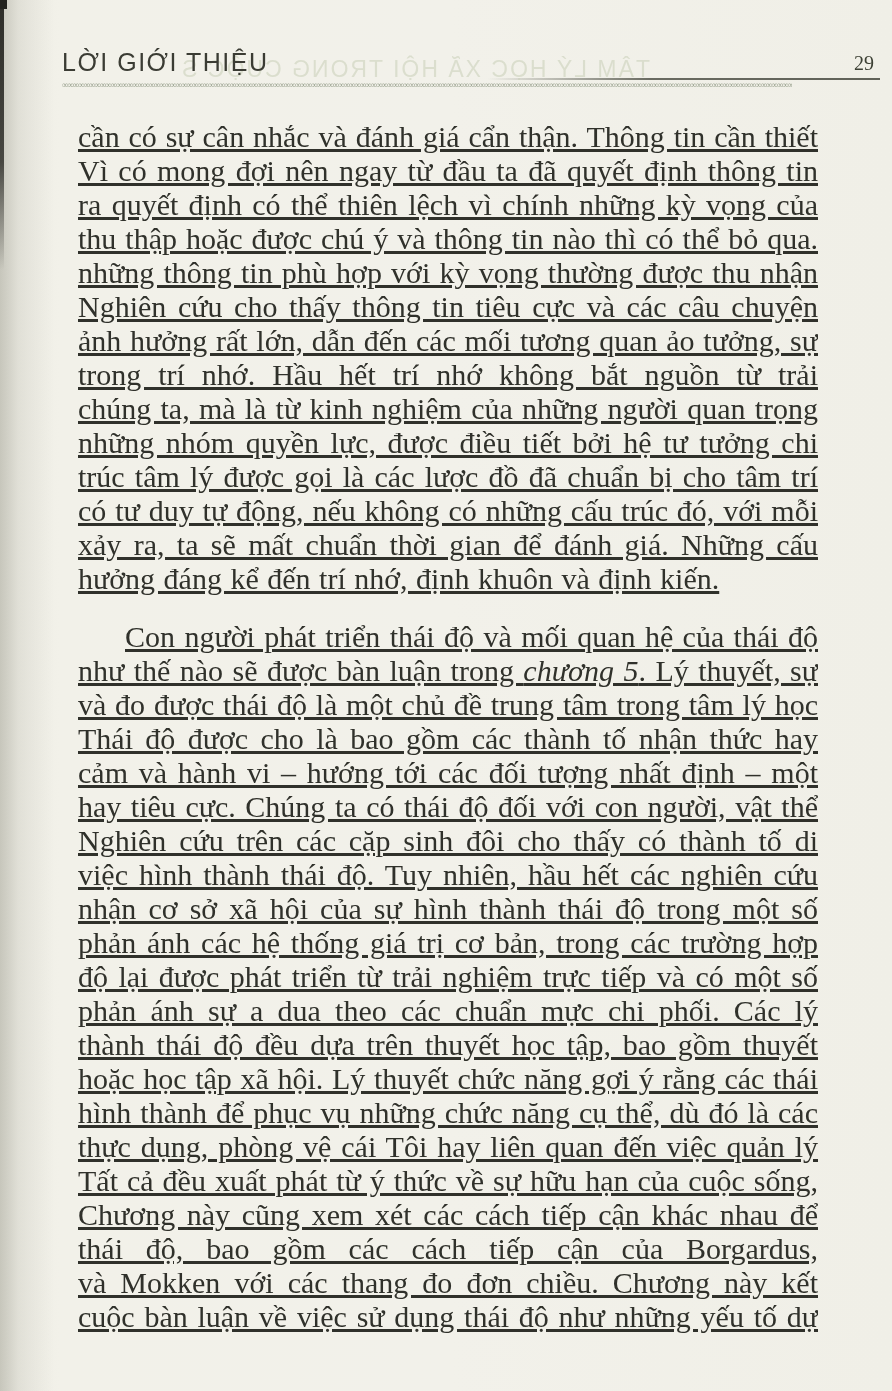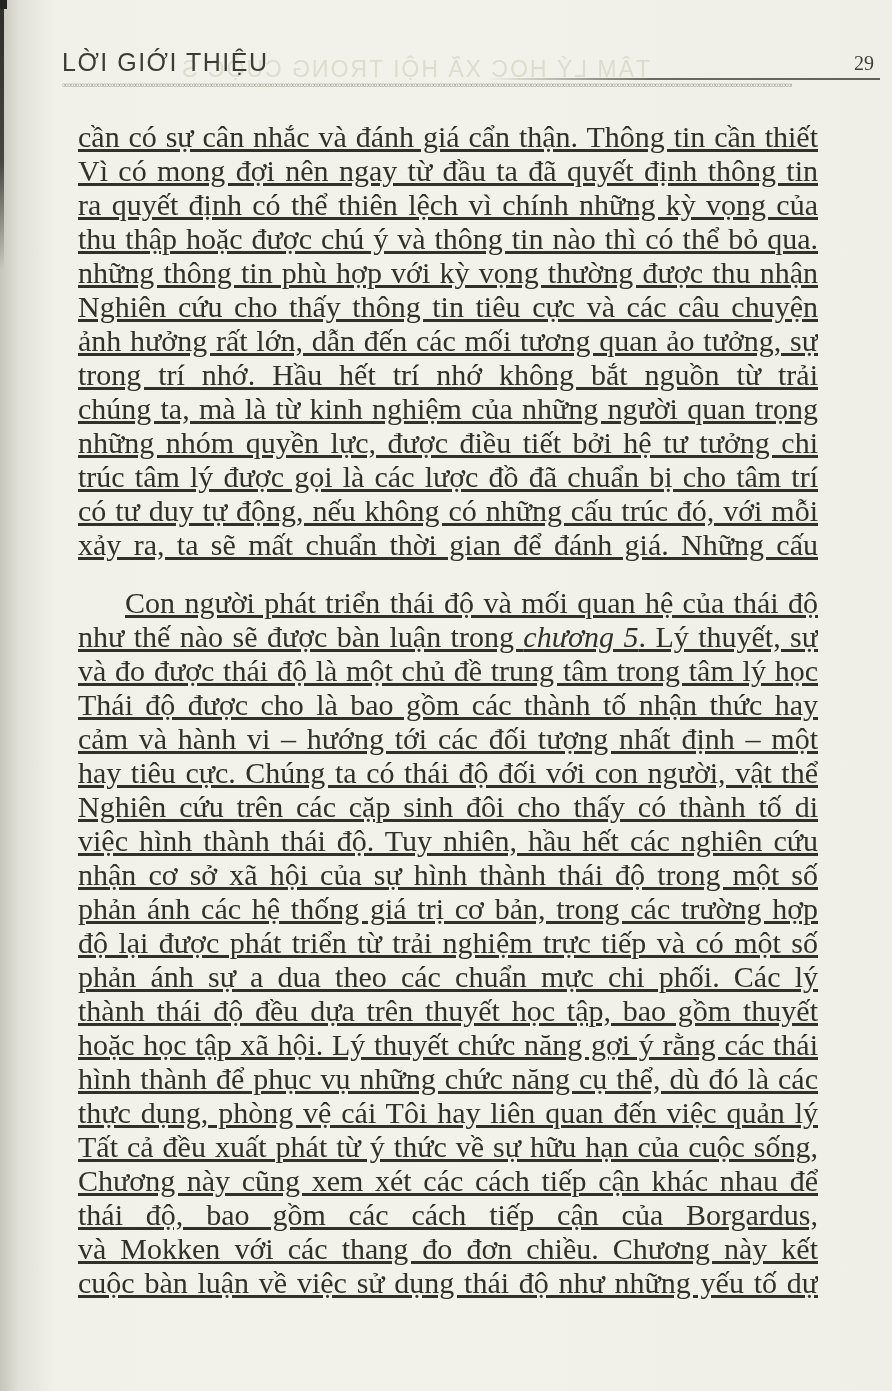--- a/index.html
+++ b/index.html
@@ -110,20 +110,21 @@
         <div class="line"><span>thu thập hoặc được chú ý và thông tin nào thì có thể bỏ qua. Kết quả là</span></div>
         <div class="line"><span>những thông tin phù hợp với kỳ vọng thường được thu nhận và sử dụng.</span></div>
         <div class="line"><span>Nghiên cứu cho thấy thông tin tiêu cực và các câu chuyện giai thoại có</span></div>
         <div class="line"><span>ảnh hưởng rất lớn, dẫn đến các mối tương quan ảo tưởng, sự thiên lệch</span></div>
         <div class="line"><span>trong trí nhớ. Hầu hết trí nhớ không bắt nguồn từ trải nghiệm của chính</span></div>
         <div class="line"><span>chúng ta, mà là từ kinh nghiệm của những người quan trọng khác, từ</span></div>
         <div class="line"><span>những nhóm quyền lực, được điều tiết bởi hệ tư tưởng chi phối. Các cấu</span></div>
         <div class="line"><span>trúc tâm lý được gọi là các lược đồ đã chuẩn bị cho tâm trí của chúng ta</span></div>
         <div class="line"><span>có tư duy tự động, nếu không có những cấu trúc đó, với mỗi tình huống</span></div>
         <div class="line"><span>xảy ra, ta sẽ mất chuẩn thời gian để đánh giá. Những cấu trúc này ảnh</span></div>
+        <div class="line last"><span>hưởng đáng kể đến trí nhớ, định khuôn và định kiến.</span></div>
       </div>
       <div class="paragraph indented">
         <div class="line first"><span>Con người phát triển thái độ và mối quan hệ của thái độ với hành vi</span></div>
         <div class="line"><span>như thế nào sẽ được bàn luận trong </span><span class="italic">chương 5</span><span>. Lý thuyết, sự hình thành</span></div>
         <div class="line"><span>và đo được thái độ là một chủ đề trung tâm trong tâm lý học xã hội.</span></div>
         <div class="line"><span>Thái độ được cho là bao gồm các thành tố nhận thức hay niềm tin, xúc</span></div>
         <div class="line"><span>cảm và hành vi – hướng tới các đối tượng nhất định – một cách tích cực</span></div>
         <div class="line"><span>hay tiêu cực. Chúng ta có thái độ đối với con người, vật thể và ý tưởng.</span></div>
         <div class="line"><span>Nghiên cứu trên các cặp sinh đôi cho thấy có thành tố di truyền trong</span></div>
         <div class="line"><span>việc hình thành thái độ. Tuy nhiên, hầu hết các nghiên cứu đều thừa</span></div>

